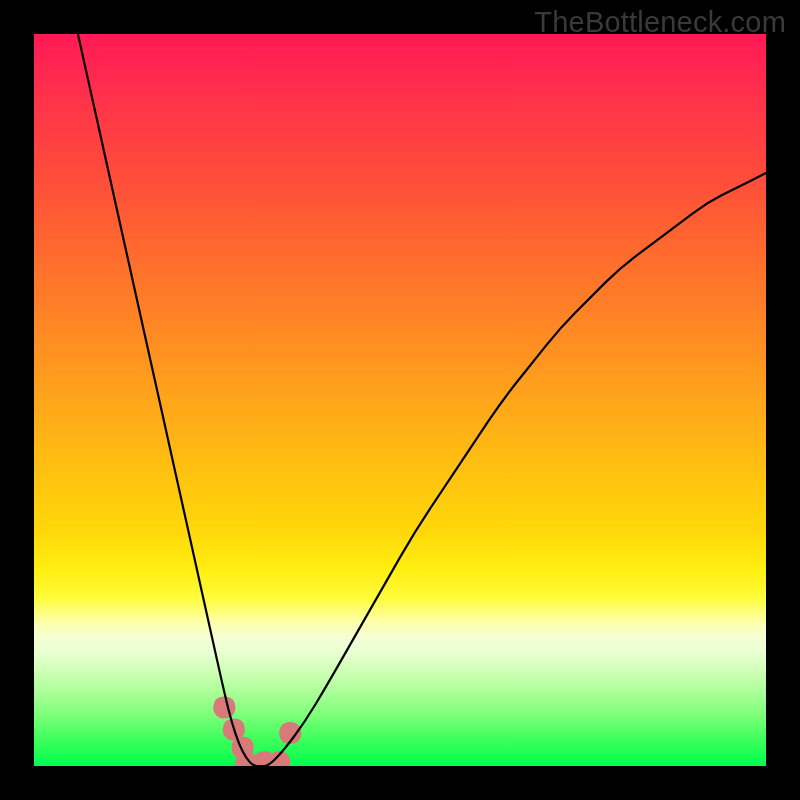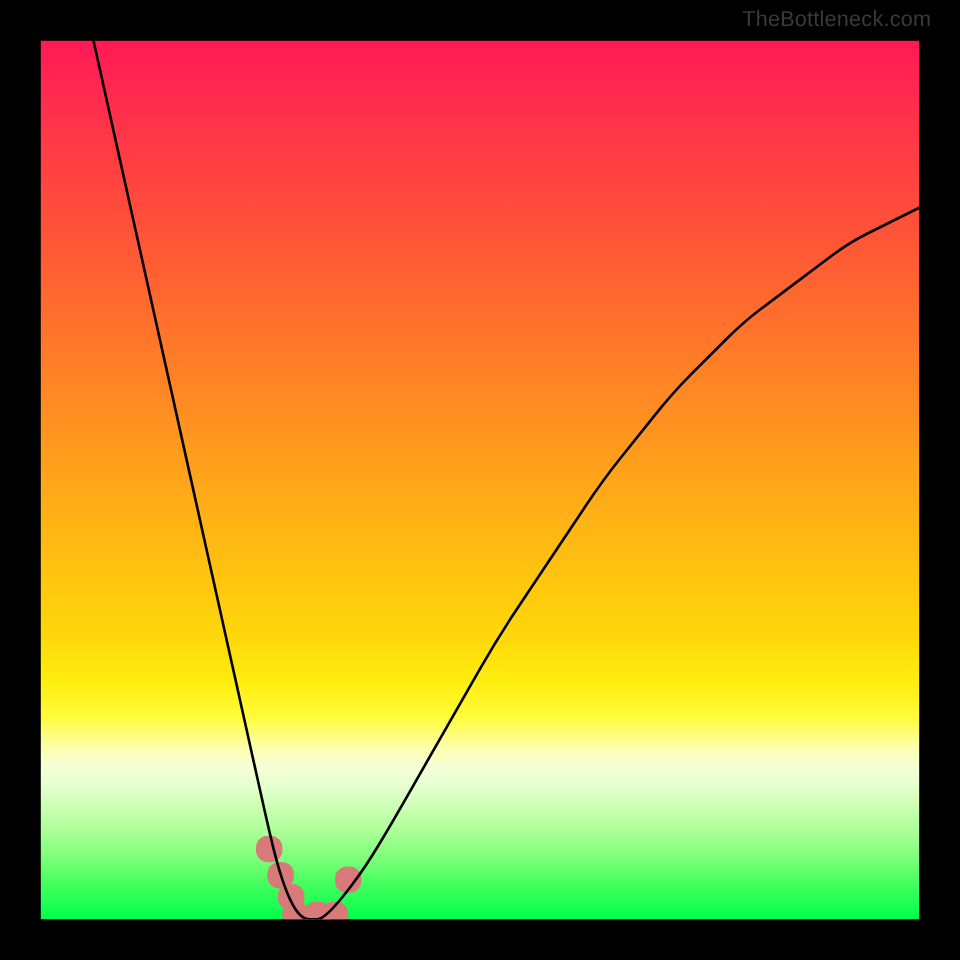--- a/index.html
+++ b/index.html
@@ -48,23 +48,23 @@
   .curve {
     position: absolute;
     left: 0; top: 0;
     width: 100%;
     height: 100%;
     pointer-events: none;
   }
   .watermark {
     position: absolute;
     top: 6px;
-    right: 24px;
+    right: 14px;
     color: #3a3a3a;
-    font-size: 18px;
+    font-size: 29px;
     font-weight: 500;
     letter-spacing: 0.2px;
   }
 </style>
 </head>
 <body>
 
 <div class="frame">
   <div class="plot-area">
     <svg class="curve" viewBox="0 0 732 732" preserveAspectRatio="none">

